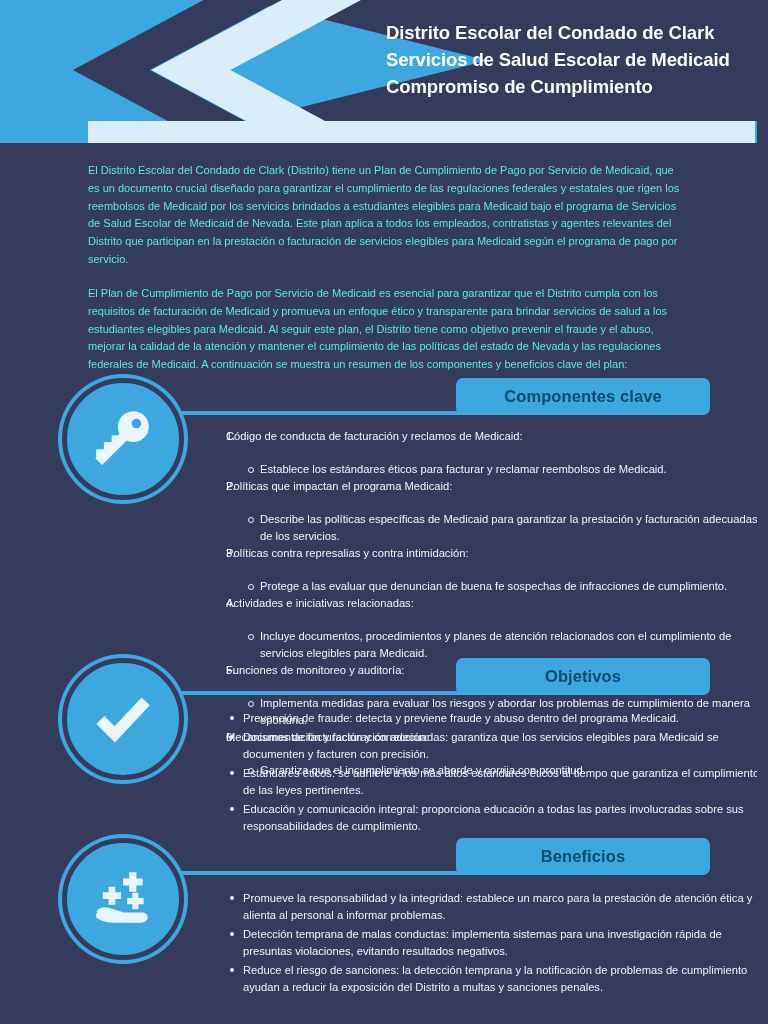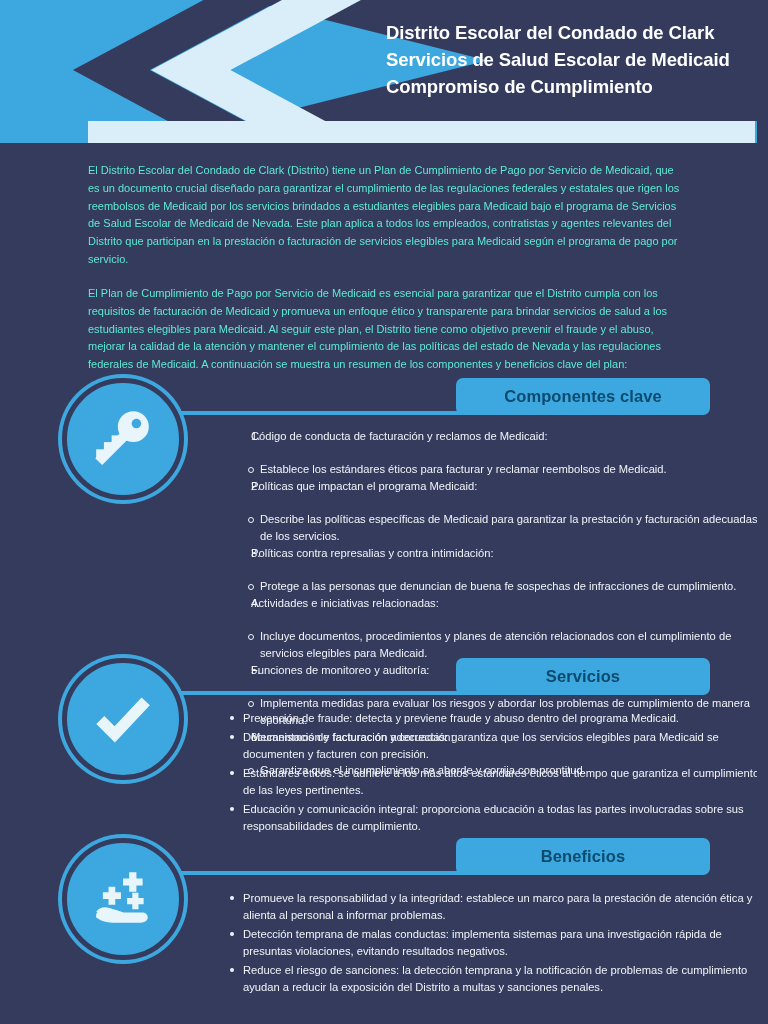--- a/index.html
+++ b/index.html
@@ -171,21 +171,20 @@
     content: counter(olc) ".";
     position: absolute;
     left: 0;
     width: 16px;
     text-align: left;
   }
 
   ol.numbered > li > .litext {
     display: block;
     position: relative;
-    margin-left: 25px;
   }
 
   ul.sublist {
     list-style: none;
     padding-left: 22px;
     margin-top: 16px;
   }
 
   ul.sublist > li {
     position: relative;
@@ -280,21 +279,21 @@
         </li>
         <li>
           <span class="litext">Políticas que impactan el programa Medicaid:</span>
           <ul class="sublist">
             <li>Describe las políticas específicas de Medicaid para garantizar la prestación y facturación adecuadas de los servicios.</li>
           </ul>
         </li>
         <li>
           <span class="litext">Políticas contra represalias y contra intimidación:</span>
           <ul class="sublist">
-            <li>Protege a las personas que denuncian de buena fe sospechas de infracciones de cumplimiento.</li>
+            <li>Protege a las evaluar que denuncian de buena fe sospechas de infracciones de cumplimiento.</li>
           </ul>
         </li>
         <li>
           <span class="litext">Actividades e iniciativas relacionadas:</span>
           <ul class="sublist">
             <li>Incluye documentos, procedimientos y planes de atención relacionados con el cumplimiento de servicios elegibles para Medicaid.</li>
           </ul>
         </li>
         <li>
           <span class="litext">Funciones de monitoreo y auditoría:</span>
@@ -316,21 +315,21 @@
 
     <div class="icon-badge" style="top:0;">
       <svg viewBox="0 0 64 64">
         <path d="M10 33 L24 47 L54 15" fill="none" stroke="#e8f6fc" stroke-width="11" stroke-linecap="butt" stroke-linejoin="miter"></path>
       </svg>
     </div>
 
     <div class="connector" style="top:33px; width:310px;"></div>
 
     <div class="banner" style="left:456px; top:0; width:254px;">
-      <span>Servicios</span>
+      <span>Objetivos</span>
     </div>
 
     <div class="section-body" style="top:52px;">
       <ul class="bullets">
         <li>Prevención de fraude: detecta y previene fraude y abuso dentro del programa Medicaid.</li>
         <li>Documentación y facturación adecuadas: garantiza que los servicios elegibles para Medicaid se documenten y facturen con precisión.</li>
         <li>Estándares éticos: se adhiere a los más altos estándares éticos al tiempo que garantiza el cumplimiento de las leyes pertinentes.</li>
         <li>Educación y comunicación integral: proporciona educación a todas las partes involucradas sobre sus responsabilidades de cumplimiento.</li>
       </ul>
     </div>

